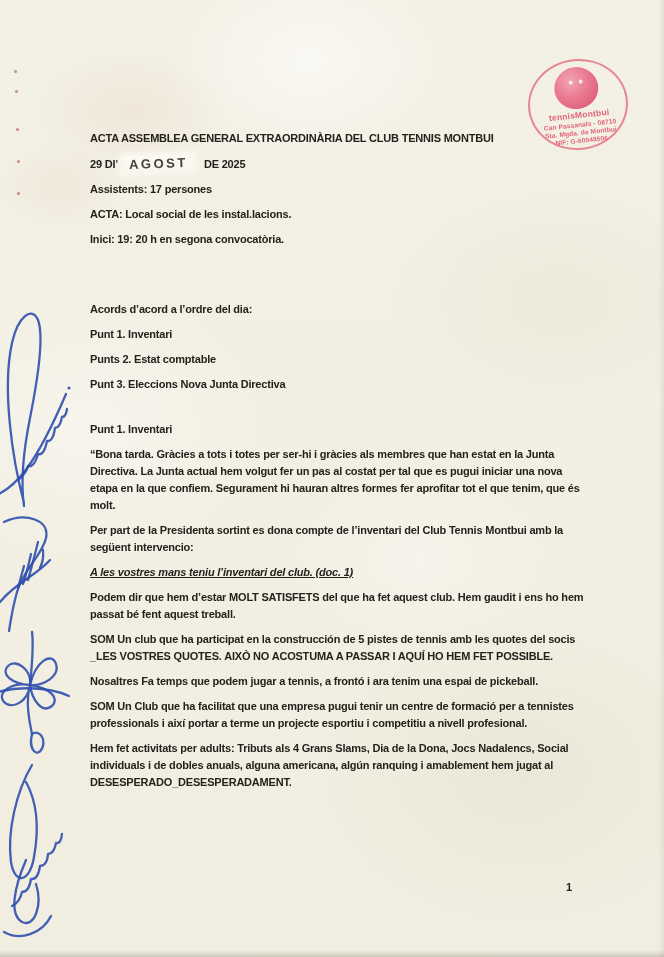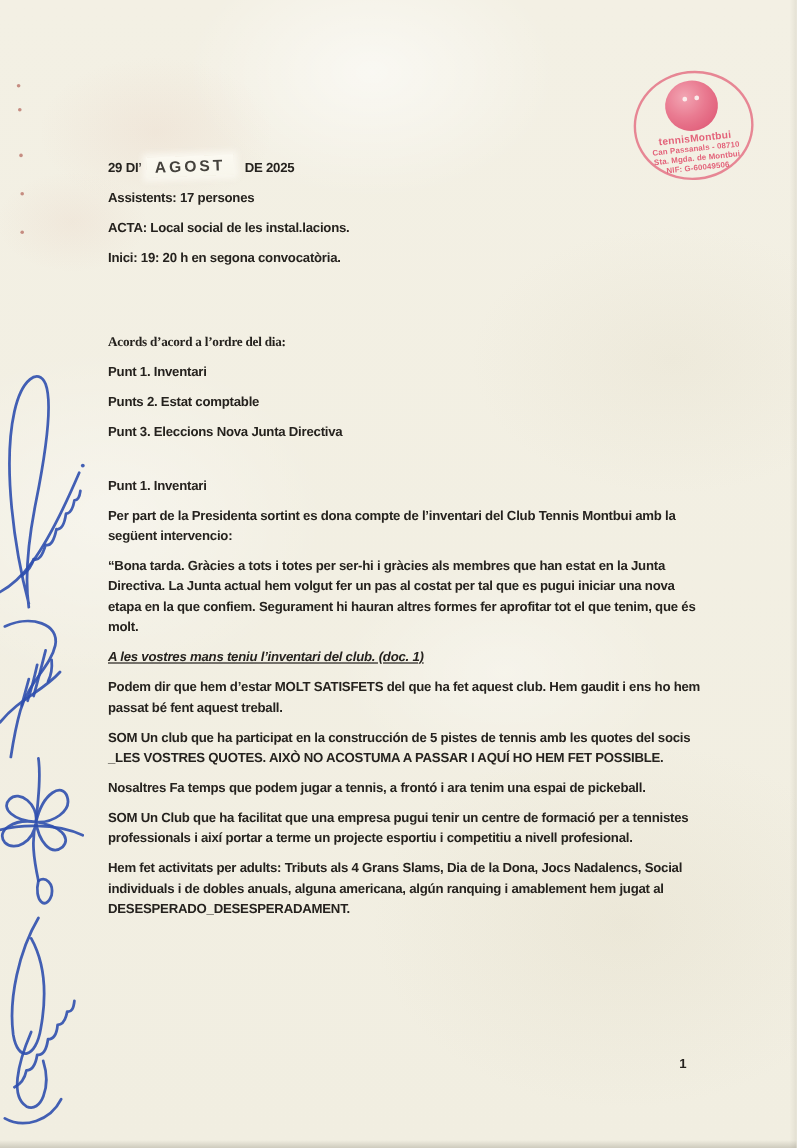--- a/index.html
+++ b/index.html
@@ -19,21 +19,21 @@
   .edge-bottom { position:absolute; left:0; bottom:0; width:100%; height:7px;
     background:linear-gradient(rgba(110,105,90,0), rgba(110,105,90,0.28)); }
   .edge-right { position:absolute; right:0; top:0; height:100%; width:6px;
     background:linear-gradient(to right, rgba(110,105,90,0), rgba(160,155,140,0.18)); }
   .speck { position:absolute; width:3px; height:3px; border-radius:50%; background:rgba(160,60,50,0.55); }
 
   
   .doc { position:absolute; left:90px; top:130px; width:500px;
     color:#25221e; font-weight:700; font-size:11px; letter-spacing:-0.2px; }
   .doc p { margin:0 0 8px 0; line-height:17px; }
-  .gap-large { margin-top:53px !important;font-family:Liberation Serif, serif; }
+  .gap-large { margin-top:53px !important; }
   .gap-med   { margin-top:28px !important; }
   .underline { text-decoration:underline;font-style:italic; }
   .hand {
     display:inline-block; font-size:13px; letter-spacing:2.5px; color:#45423d;
     transform:rotate(-2deg); padding:0 7px; margin:0 9px 0 4px; font-weight:700;
     background:linear-gradient(#fbf9f1, #f8f6ec);
     box-shadow:0 0 5px 3px rgba(250,248,240,0.95);
   }
   .pagenum { position:absolute; left:566px; top:881px; font-size:11px; font-weight:700; color:#25221e; }
 
@@ -101,38 +101,39 @@
   </svg>
 
   <svg class="sig" style="left:-4px; top:760px;" width="90" height="188" viewBox="0 0 90 188">
     <path d="M 36 5 C 20 32, 11 72, 15 102 C 19 126, 34 122, 38 97 C 44 64, 40 40, 30 22"></path>
     <path d="M 30 100 C 18 128, 13 154, 26 162 C 38 168, 47 146, 40 124"></path>
     <path d="M 16 146 q 8 -4 10 -14 q 7 0 9 -13 q 7 1 9 -13 q 7 0 8 -12 q 6 0 8 -11 q 5 1 6 -9"></path>
     <path d="M 8 172 C 24 181, 46 174, 55 156"></path>
   </svg>
 
   <div class="doc">
+    <p>ACTA ASSEMBLEA GENERAL EXTRAORDINÀRIA DEL CLUB TENNIS MONTBUI</p>
 
     <p>
       <span>29 DI’</span><span class="hand">AGOST</span><span>DE 2025</span>
     </p>
 
     <p>Assistents: 17 persones</p>
     <p>ACTA: Local social de les instal.lacions.</p>
     <p>Inici: 19: 20 h en segona convocatòria.</p>
 
     <p class="gap-large">Acords d’acord a l’ordre del dia:</p>
     <p>Punt 1. Inventari</p>
     <p>Punts 2.  Estat comptable</p>
     <p>Punt 3. Eleccions Nova Junta Directiva</p>
 
     <p class="gap-med">Punt 1. Inventari</p>
 
+    <p>“Bona tarda. Gràcies a tots i totes per ser-hi i gràcies als membres que han estat en la Junta Directiva. La  Junta actual hem volgut fer un pas al costat per tal que es pugui iniciar una nova etapa en la que confiem. Segurament hi hauran altres formes fer aprofitar tot el que tenim, que és molt.</p>
     <p>Per part de la Presidenta sortint es dona compte de l’inventari del Club Tennis Montbui amb la següent intervencio:</p>
-    <p>“Bona tarda. Gràcies a tots i totes per ser-hi i gràcies als membres que han estat en la Junta Directiva. La  Junta actual hem volgut fer un pas al costat per tal que es pugui iniciar una nova etapa en la que confiem. Segurament hi hauran altres formes fer aprofitar tot el que tenim, que és molt.</p>
     <p class="underline">A les vostres mans  teniu l’inventari del club.  (doc. 1)</p>
     <p>Podem dir que hem d’estar MOLT SATISFETS del que ha fet aquest club. Hem gaudit i ens ho hem passat bé fent aquest treball.</p>
     <p>SOM Un club que ha participat en la construcción de 5 pistes de tennis amb les  quotes del socis _LES VOSTRES QUOTES. AIXÒ NO ACOSTUMA A PASSAR I AQUÍ HO HEM FET POSSIBLE.</p>
     <p>Nosaltres Fa temps que podem jugar a tennis, a frontó i ara tenim una espai de pickeball.</p>
     <p>SOM Un Club que ha facilitat que una empresa pugui tenir un centre de formació per a tennistes professionals i així portar a terme un projecte esportiu i competitiu a nivell profesional.</p>
     <p>Hem fet activitats per adults: Tributs als 4 Grans Slams, Dia de la Dona, Jocs Nadalencs, Social individuals i de dobles anuals, alguna americana, algún ranquing i amablement hem jugat al DESESPERADO_DESESPERADAMENT.</p>
   </div>
 
   <div class="pagenum">1</div>
 

